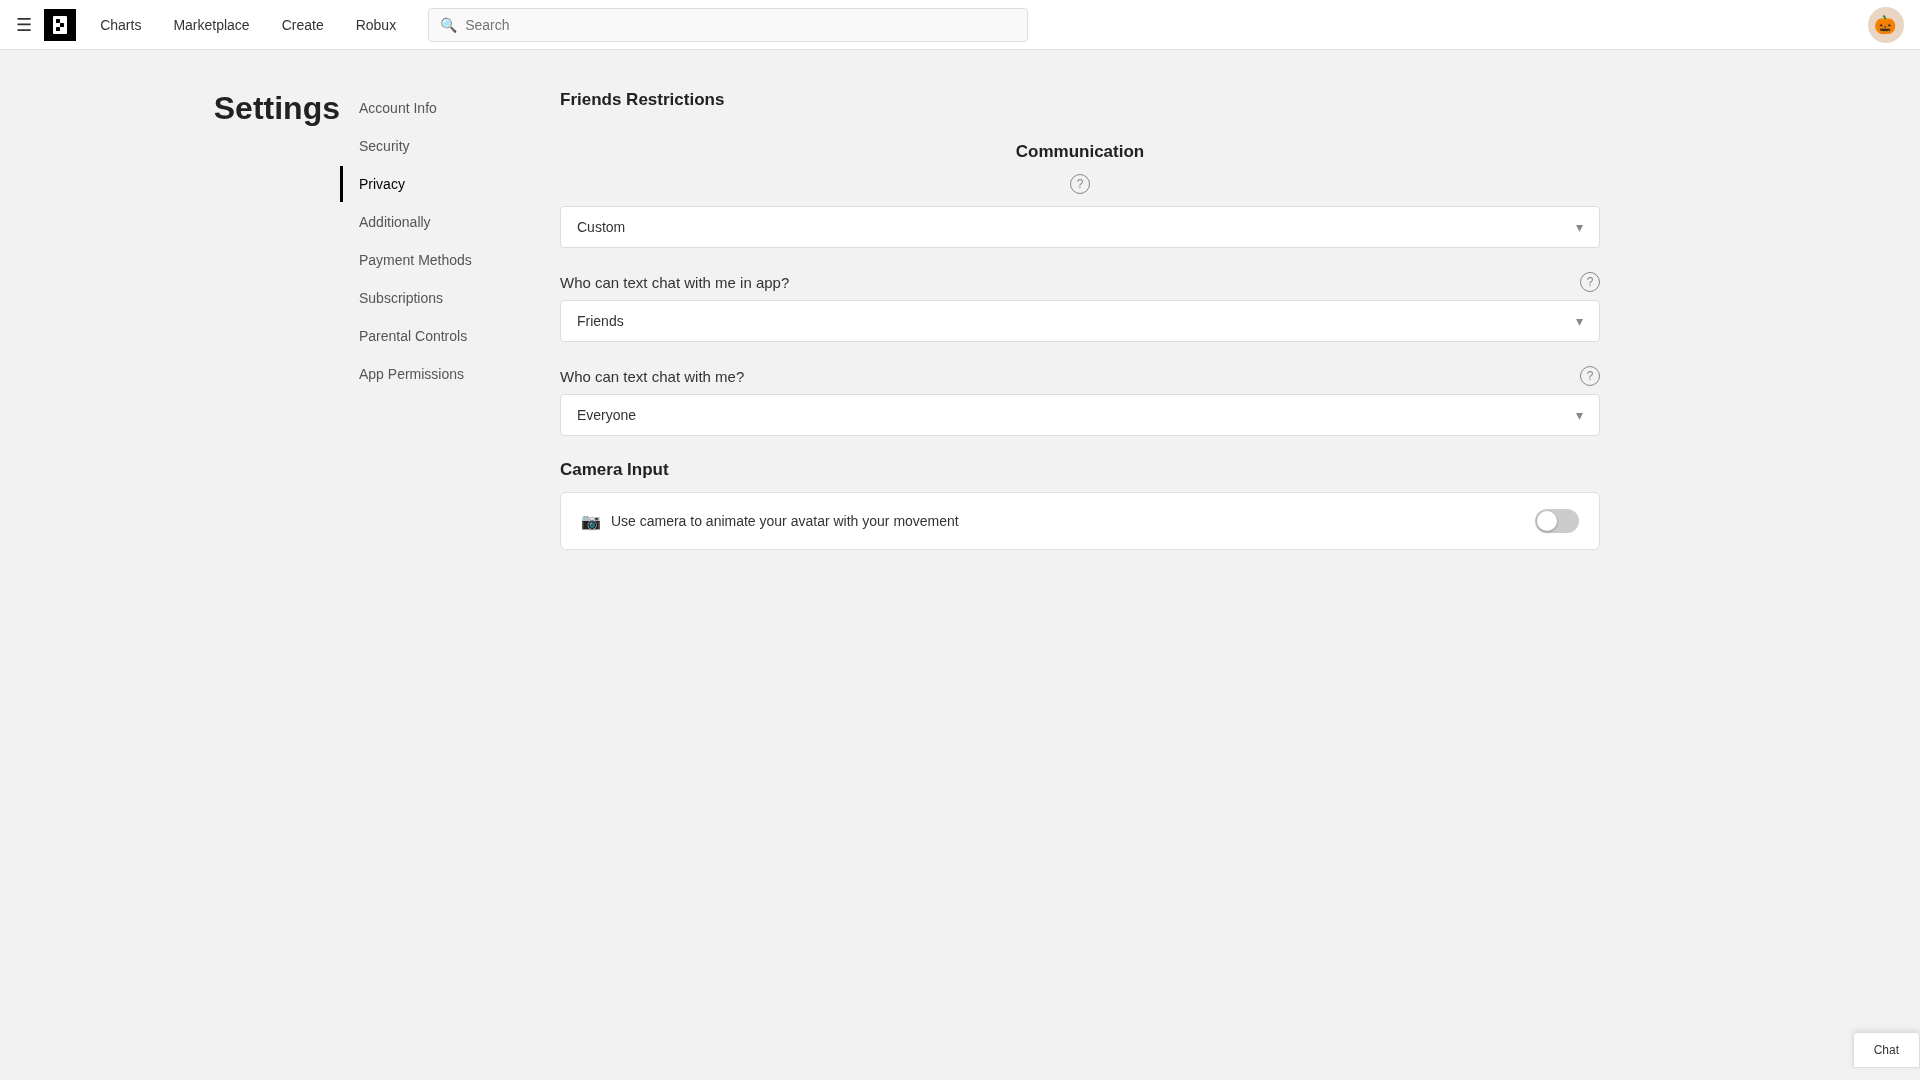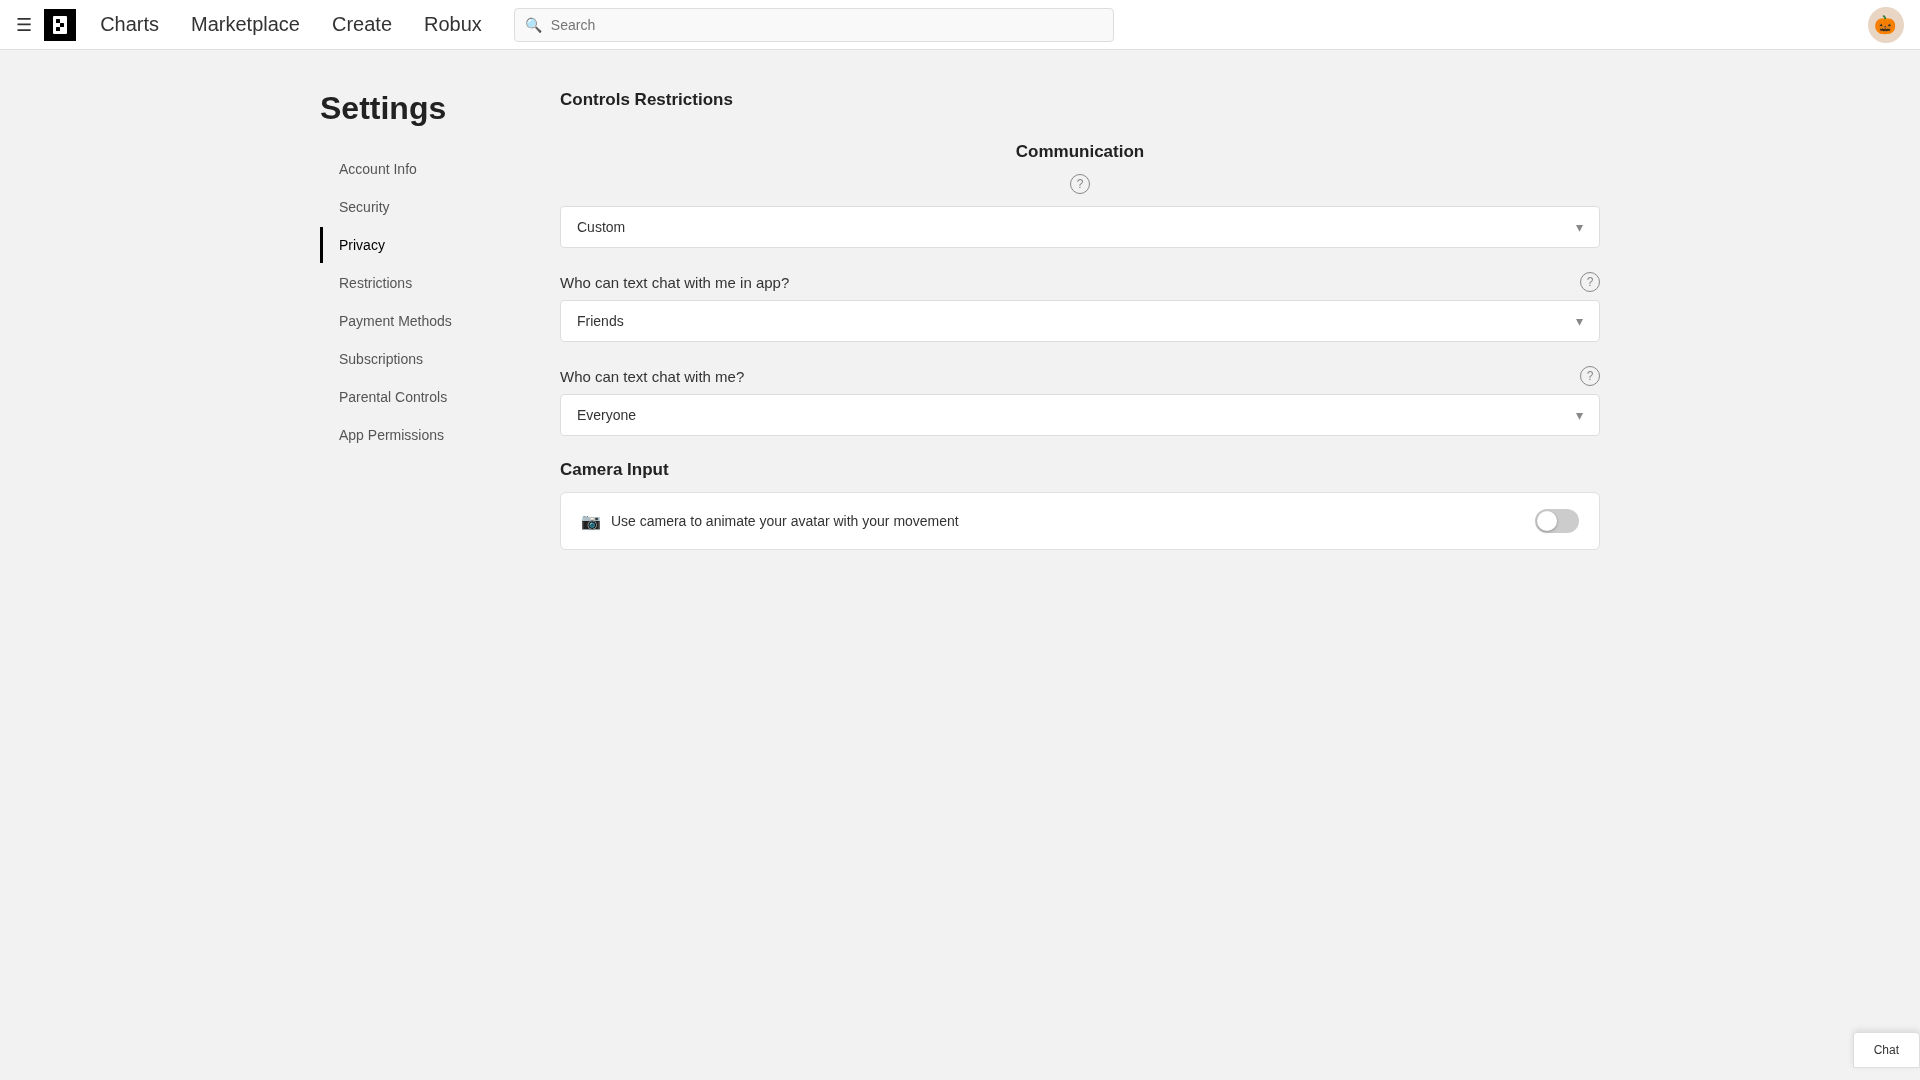--- a/index.html
+++ b/index.html
@@ -7,21 +7,21 @@
 
     
     .navbar {
       display: flex; align-items: center; background: #fff; height: 50px;
       padding: 0 16px; border-bottom: 1px solid #e0e0e0; position: sticky; top: 0; z-index: 100;
     }
     .nav-hamburger { cursor: pointer; margin-right: 12px; font-size: 18px; color: #333; }
     .nav-logo { width: 32px; height: 32px; background: #000; display: flex; align-items: center; justify-content: center; margin-right: 24px; flex-shrink: 0; }
     .nav-logo svg { width: 22px; height: 22px; }
     .nav-links { display: flex; gap: 32px; align-items: center; }
-    .nav-link { text-decoration: none; color: #333; font-size: 20px; font-weight: 500; cursor: pointer; }
+    .nav-link { text-decoration: none; color: #333; font-size: 14px; font-weight: 500; cursor: pointer; }
     .nav-search-container { margin-left: 32px; flex: 1; max-width: 600px; position: relative; }
     .nav-search-icon { position: absolute; left: 12px; top: 50%; transform: translateY(-50%); color: #888; font-size: 14px; }
     .nav-search-input {
       width: 100%; padding: 8px 12px 8px 36px; border: 1px solid #ddd; border-radius: 4px;
       font-size: 14px; background: #f9f9f9; color: #333; outline: none;
     }
     .nav-right { margin-left: auto; display: flex; align-items: center; gap: 16px; }
     .nav-avatar { width: 36px; height: 36px; border-radius: 50%; background: #e8d5c4; overflow: hidden; cursor: pointer; display: flex; align-items: center; justify-content: center; font-size: 18px; }
 
     
@@ -116,41 +116,41 @@
     <span class="nav-search-icon">🔍</span>
     <input class="nav-search-input" type="text" placeholder="Search" style="">
   </div>
   <div class="nav-right">
     <div class="nav-avatar">🎃</div>
   </div>
 </nav>
 
 <div class="main-container">
 
-  <div style="display:flex; flex-direction:column; width:200px; flex-shrink:0;">
+  <div style="display:flex; flex-direction:row; width:200px; flex-shrink:0;justify-content:flex-end;">
     <div class="page-header">
       <h1 class="page-title">Settings</h1>
     </div>
     <nav class="sidebar">
       <div class="sidebar-item">Account Info</div>
       <div class="sidebar-item">Security</div>
       <div class="sidebar-item active">Privacy</div>
-      <div class="sidebar-item">Restrictions</div>
+      <div class="sidebar-item">Additionally</div>
       <div class="sidebar-item">Payment Methods</div>
       <div class="sidebar-item">Subscriptions</div>
       <div class="sidebar-item">Parental Controls</div>
       <div class="sidebar-item">App Permissions</div>
     </nav>
   </div>
 
   <div class="content-wrap">
 
 
     <div style="margin-bottom:32px;">
-      <div class="section-subtitle">Controls Restrictions</div>
+      <div class="section-subtitle">Friends Restrictions</div>
     </div>
 
     <div style="margin-bottom:24px;">
       <div class="communication-header">
         <div class="section-subtitle">Communication</div>
         <div class="help-icon">?</div>
       </div>
       <div class="dropdown">
         <span>Custom</span>
         <span class="chevron-down">▾</span>

